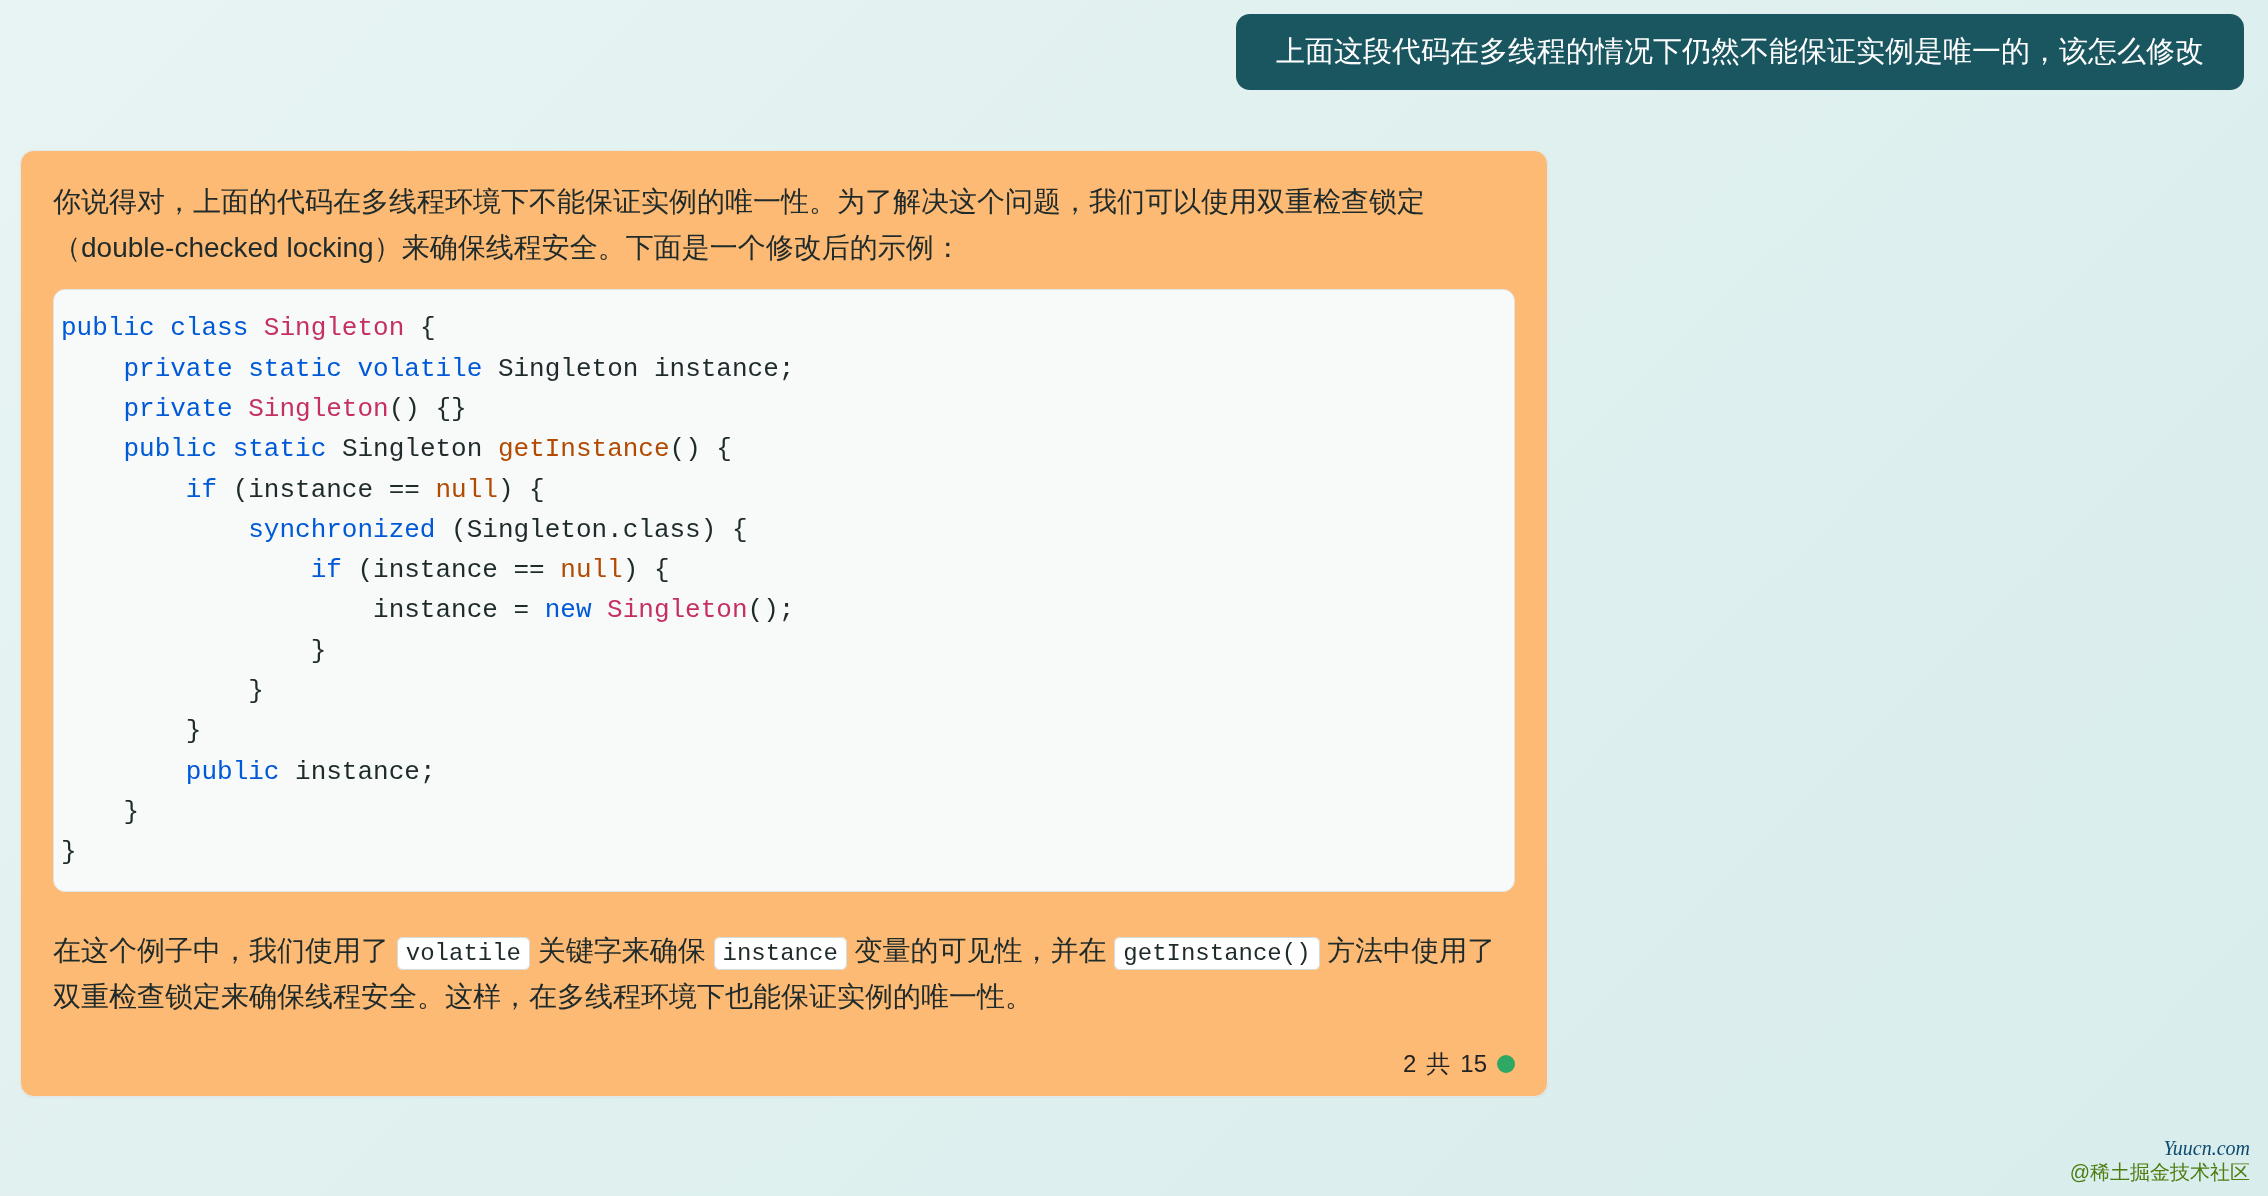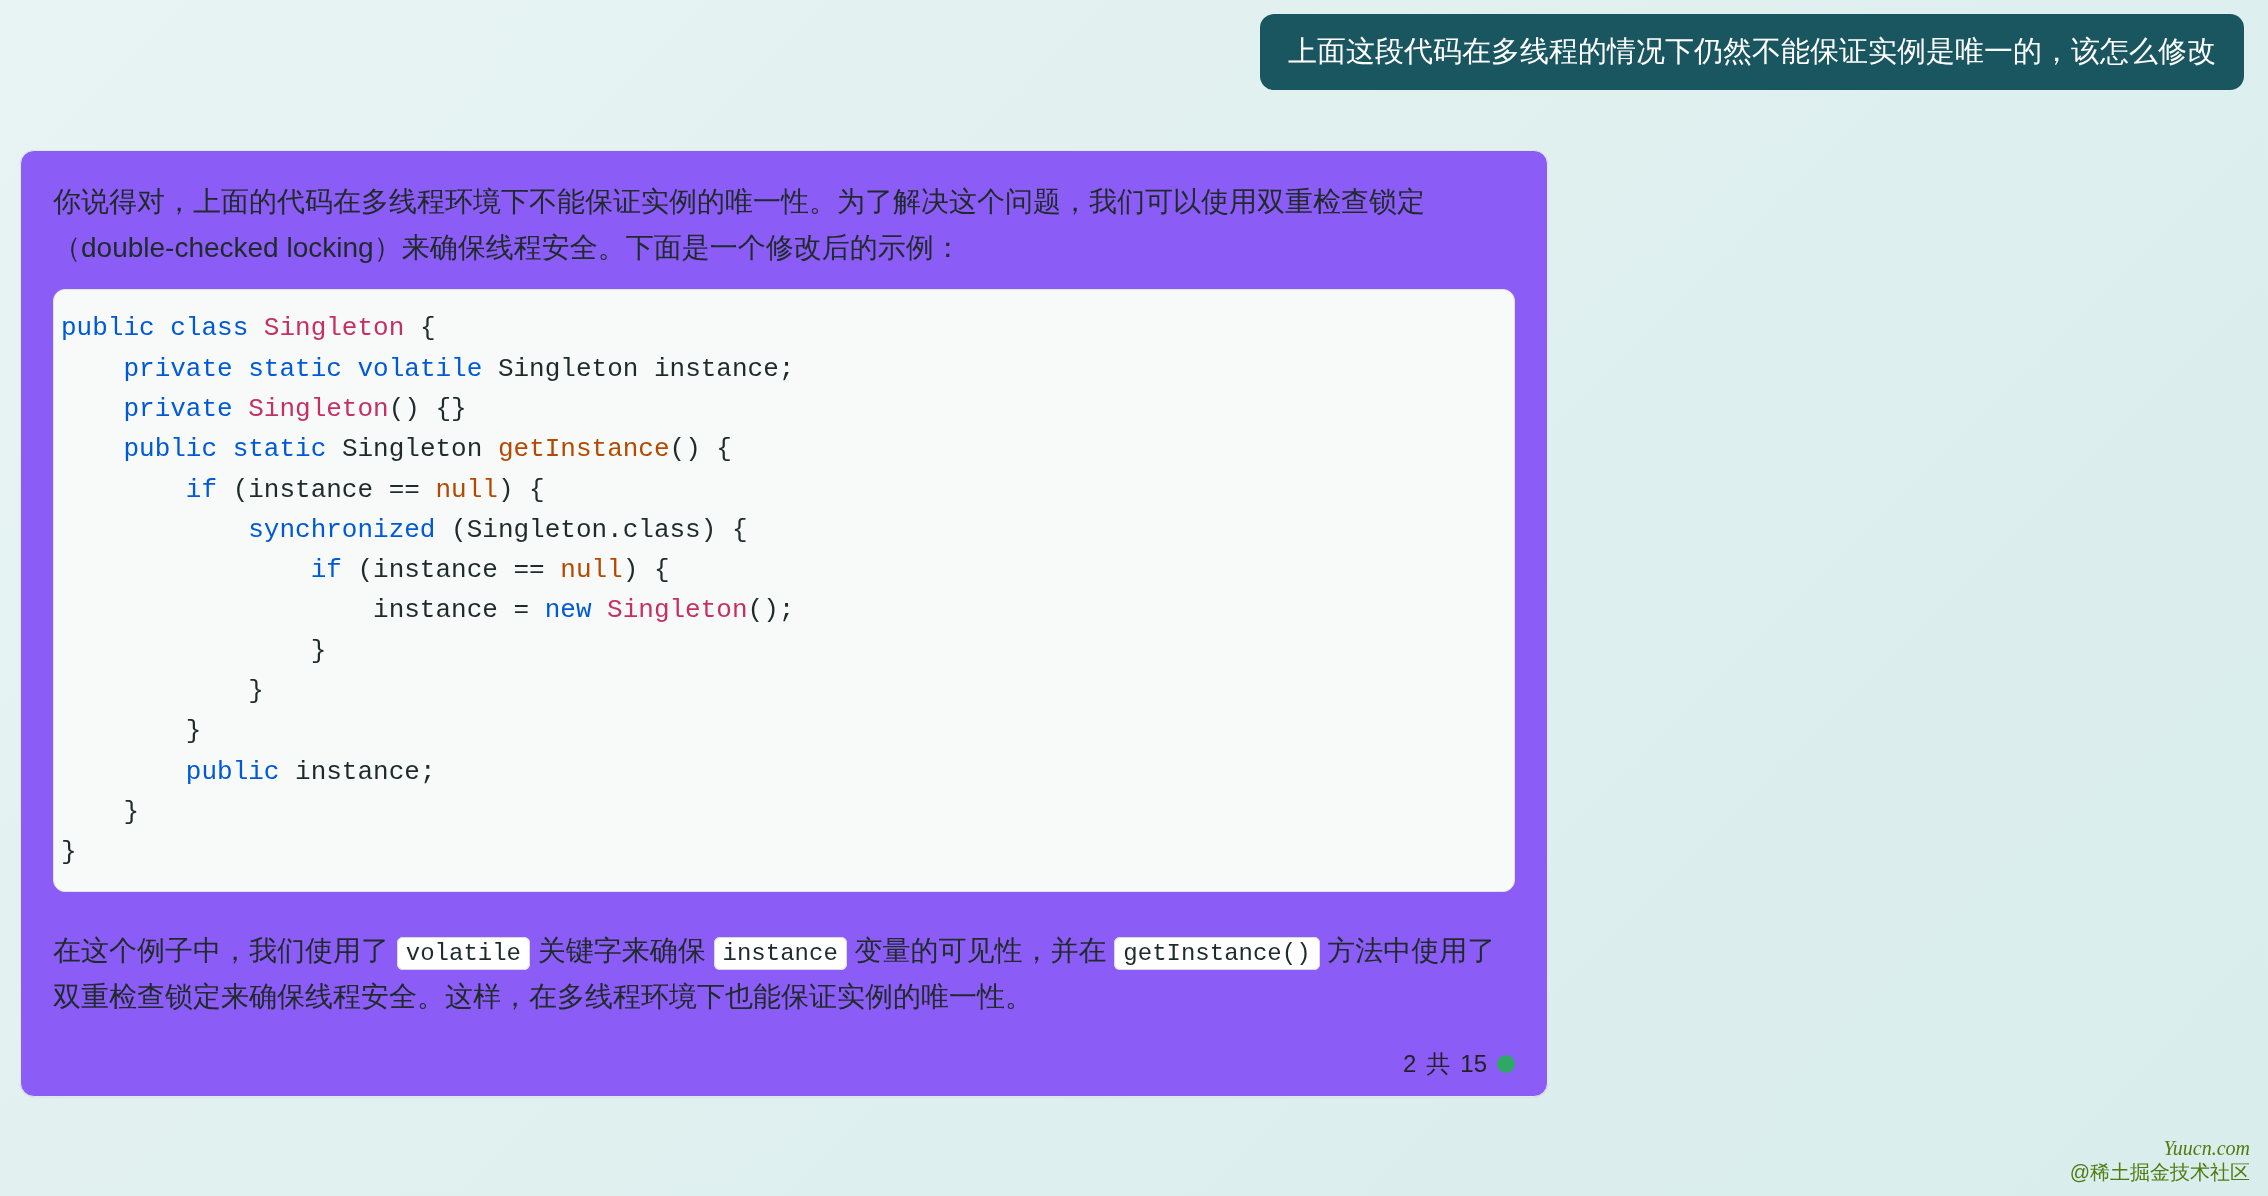--- a/index.html
+++ b/index.html
@@ -10,31 +10,31 @@
     font-family: -apple-system, BlinkMacSystemFont, "Segoe UI", "PingFang SC", "Microsoft YaHei", sans-serif;
     position: relative;
     overflow: hidden;
   }
   .user-bubble {
     position: absolute;
     right: 24px;
     top: 14px;
     background: #1a5660;
     color: #fff;
-    padding: 18px 28px;
+    padding: 18px 40px;
     border-radius: 14px;
     font-size: 29px;
     max-width: 72%;
   }
   .assistant-card {
     position: absolute;
     left: 20px;
     top: 150px;
     width: 1528px;
-    background: #8b5cf6;
+    background: #fdba74;
     border: 1px solid #e3e8e8;
     border-radius: 14px;
     padding: 28px 32px 16px 32px;
     box-shadow: 0 1px 2px rgba(0,0,0,0.04);
   }
   .assistant-text {
     font-size: 28px;
     line-height: 1.65;
     color: #1f2a2a;
     margin-bottom: 18px;
@@ -72,21 +72,21 @@
     font-size: 24px;
     color: #222;
     font-weight: 500;
   }
   .footer-row strong { font-weight: 400; }
   .status-dot { width: 18px; height: 18px; border-radius: 50%; background: #2fa866; display: inline-block; }
   .watermark1 {
     position: absolute;
     right: 18px;
     bottom: 36px;
-    color: #4d7c0f;
+    color: #0c4a6e;
     font-size: 20px;
     font-style: italic;
     font-family: Georgia, serif;
   }
   .watermark2 {
     position: absolute;
     right: 18px;
     bottom: 10px;
     color: #4d7c0f;
     font-size: 20px;

